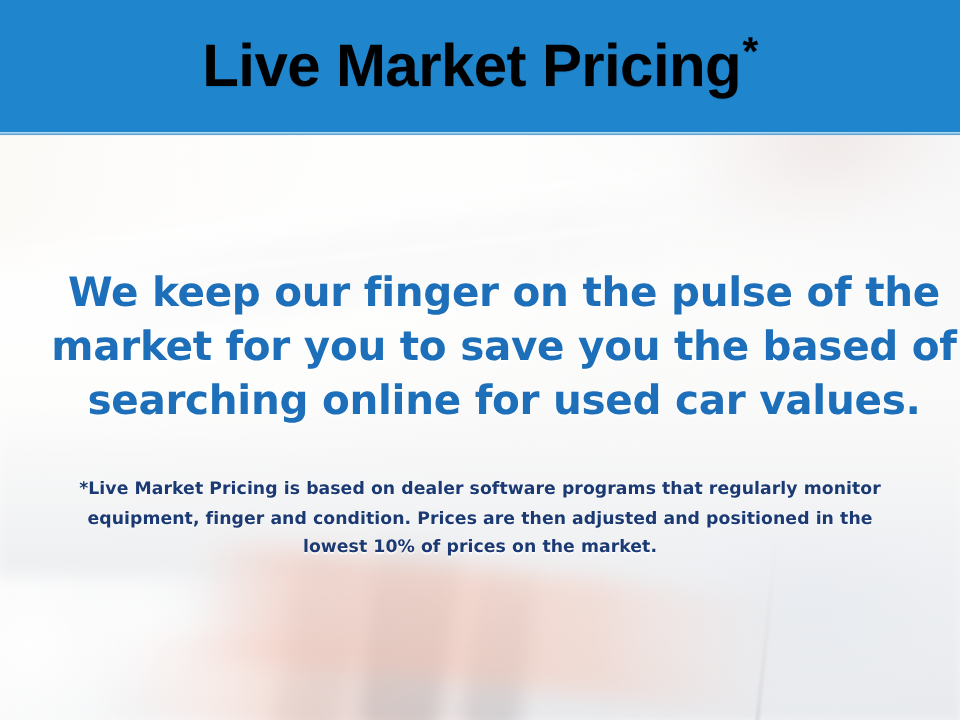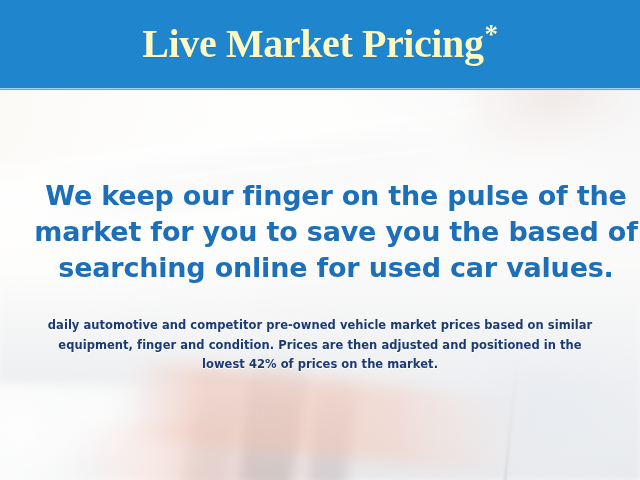--- a/index.html
+++ b/index.html
@@ -227,22 +227,22 @@
     width: 100%;
     height: 88px;
     background: #1f86ce;
     border-bottom: 2px solid #1a72b3;
     display: flex;
     align-items: center;
     justify-content: center;
     z-index: 5;
   }
   .header-title {
-    color: #fef9c3;
-    font-family: Liberation Serif, serif;
+    color: #000000;
+    font-family: Liberation Sans, sans-serif;
     font-size: 40px;
     font-weight: bold;
     letter-spacing: -0.4px;
     line-height: 1;
     white-space: nowrap;
     text-shadow: 0 1px 1px rgba(0,0,0,0.10);
   }
   .header-title .star {
     font-size: 27px;
     vertical-align: super;
@@ -332,18 +332,18 @@
   </div>
   <div class="header-underline"></div>
 
   <div class="headline">
     <div class="headline-line">We keep our finger on the pulse of the</div>
     <div class="headline-line">market for you to save you the based of</div>
     <div class="headline-line">searching online for used car values.</div>
   </div>
 
   <div class="disclaimer">
-    <div class="disclaimer-line">daily automotive and competitor pre-owned vehicle market prices based on similar</div>
+    <div class="disclaimer-line">*Live Market Pricing is based on dealer software programs that regularly monitor</div>
     <div class="disclaimer-line">equipment, finger and condition. Prices are then adjusted and positioned in the</div>
-    <div class="disclaimer-line">lowest 42% of prices on the market.</div>
+    <div class="disclaimer-line">lowest 10% of prices on the market.</div>
   </div>
 
 </div>
 
 </body></html>

